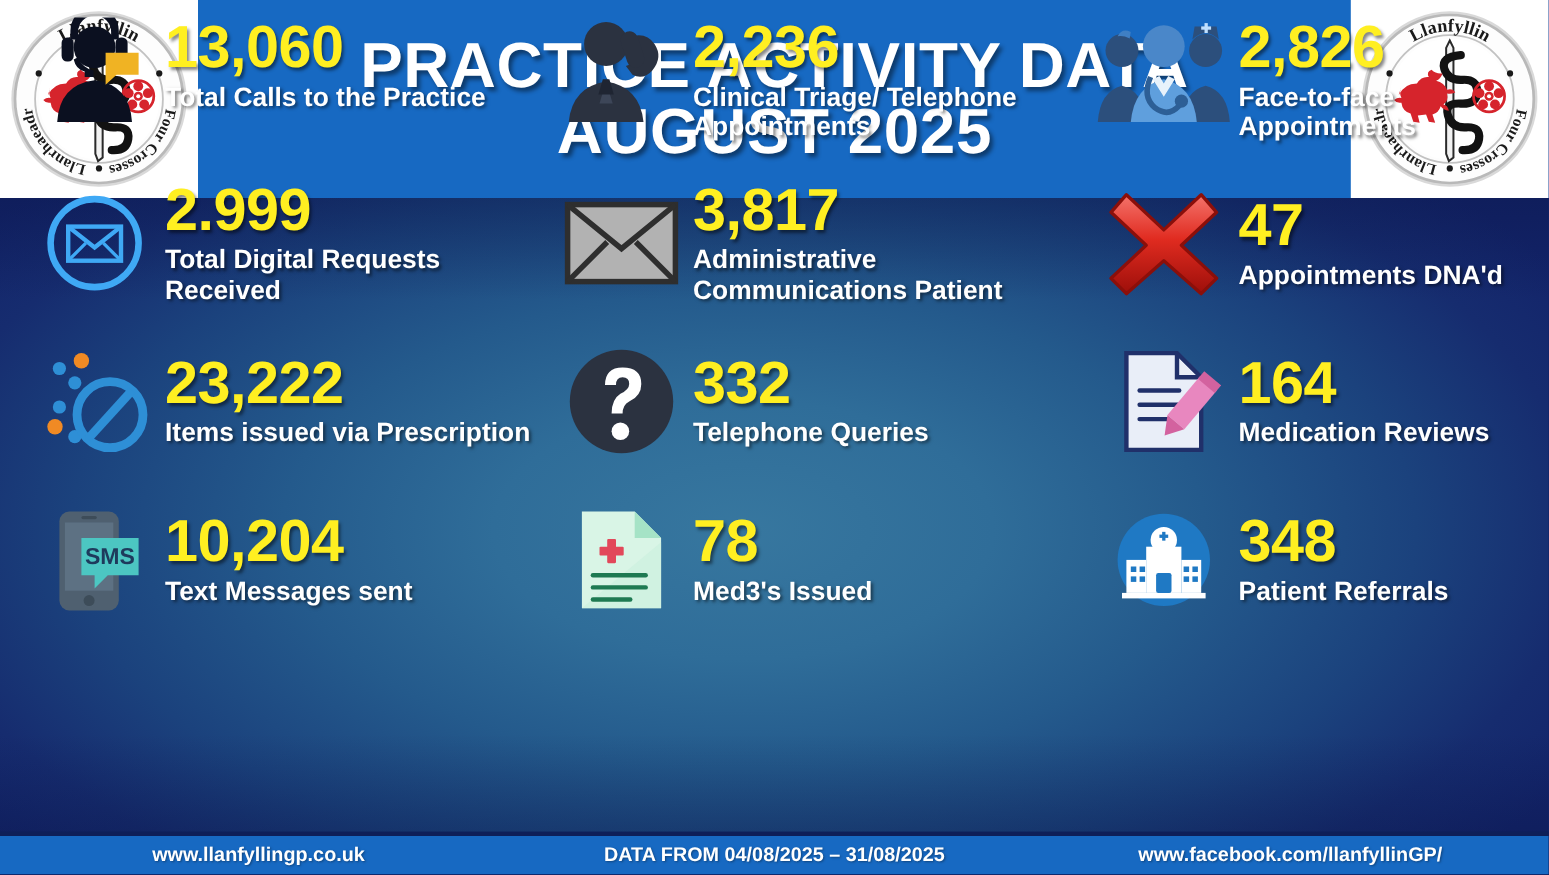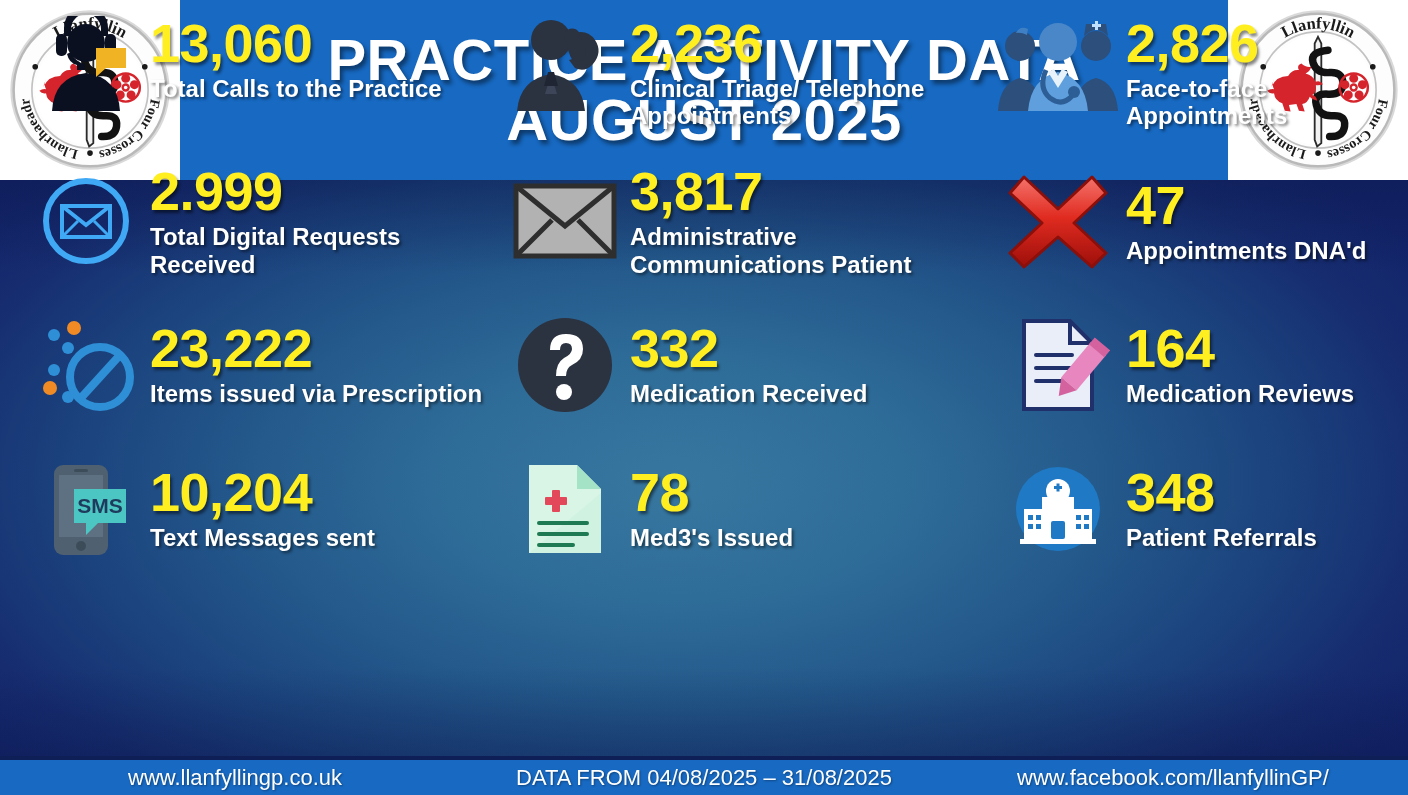--- a/index.html
+++ b/index.html
@@ -114,21 +114,21 @@
   .r1 { padding-top: 16px; }
   .align-mid { align-items: center; padding-top: 0; }
 
   
   .footer {
     position: absolute; left: 0; top: 760px;
     width: 1408px; height: 35px;
     background: #1769c2;
     display: flex; align-items: center;
     color: #ffffff;
-    font-weight: normal; font-size: 22px;
+    font-weight: bold; font-size: 18px;
   }
   .footer .f-left   { width: 470px; text-align: center; }
   .footer .f-center { width: 468px; text-align: center; }
   .footer .f-right  { width: 470px; text-align: center; }
   .footer span { text-shadow: 1px 1px 2px rgba(0,0,0,0.35); }
   .footer-top-edge {
     position: absolute; left: 0; top: 756px; width: 1408px; height: 5px;
     background: #0e1f58;
   }
 </style>
@@ -374,21 +374,21 @@
     <div class="cell c2 align-mid">
       <div class="icon-wrap">
         <svg width="98" height="98" viewBox="0 0 98 98">
           <circle cx="49" cy="49" r="47" fill="#2b3240"></circle>
           <path d="M34 34 q0 -16 16 -16 q17 0 17 15 q0 11 -11 16 q-6 3 -6 11 h-10 q0 -13 8 -18 q8 -4 8 -9 q0 -6 -6 -6 q-6 0 -6 7 z" fill="#ffffff"></path>
           <circle cx="48" cy="76" r="8" fill="#ffffff"></circle>
         </svg>
       </div>
       <div class="txt">
         <div class="num">332</div>
-        <div class="lbl">Medication Received</div>
+        <div class="lbl">Telephone Queries</div>
       </div>
     </div>
 
     <div class="cell c3 align-mid">
       <div class="icon-wrap">
         <svg width="104" height="104" viewBox="0 0 104 104">
           <path d="M18 8 h46 l22 22 v66 h-68 z" fill="#e9eef8" stroke="#20306a" stroke-width="4"></path>
           <path d="M64 8 v22 h22" fill="none" stroke="#20306a" stroke-width="4"></path>
           <g stroke="#20306a" stroke-width="4" stroke-linecap="round">
             <line x1="30" y1="42" x2="66" y2="42"></line>

